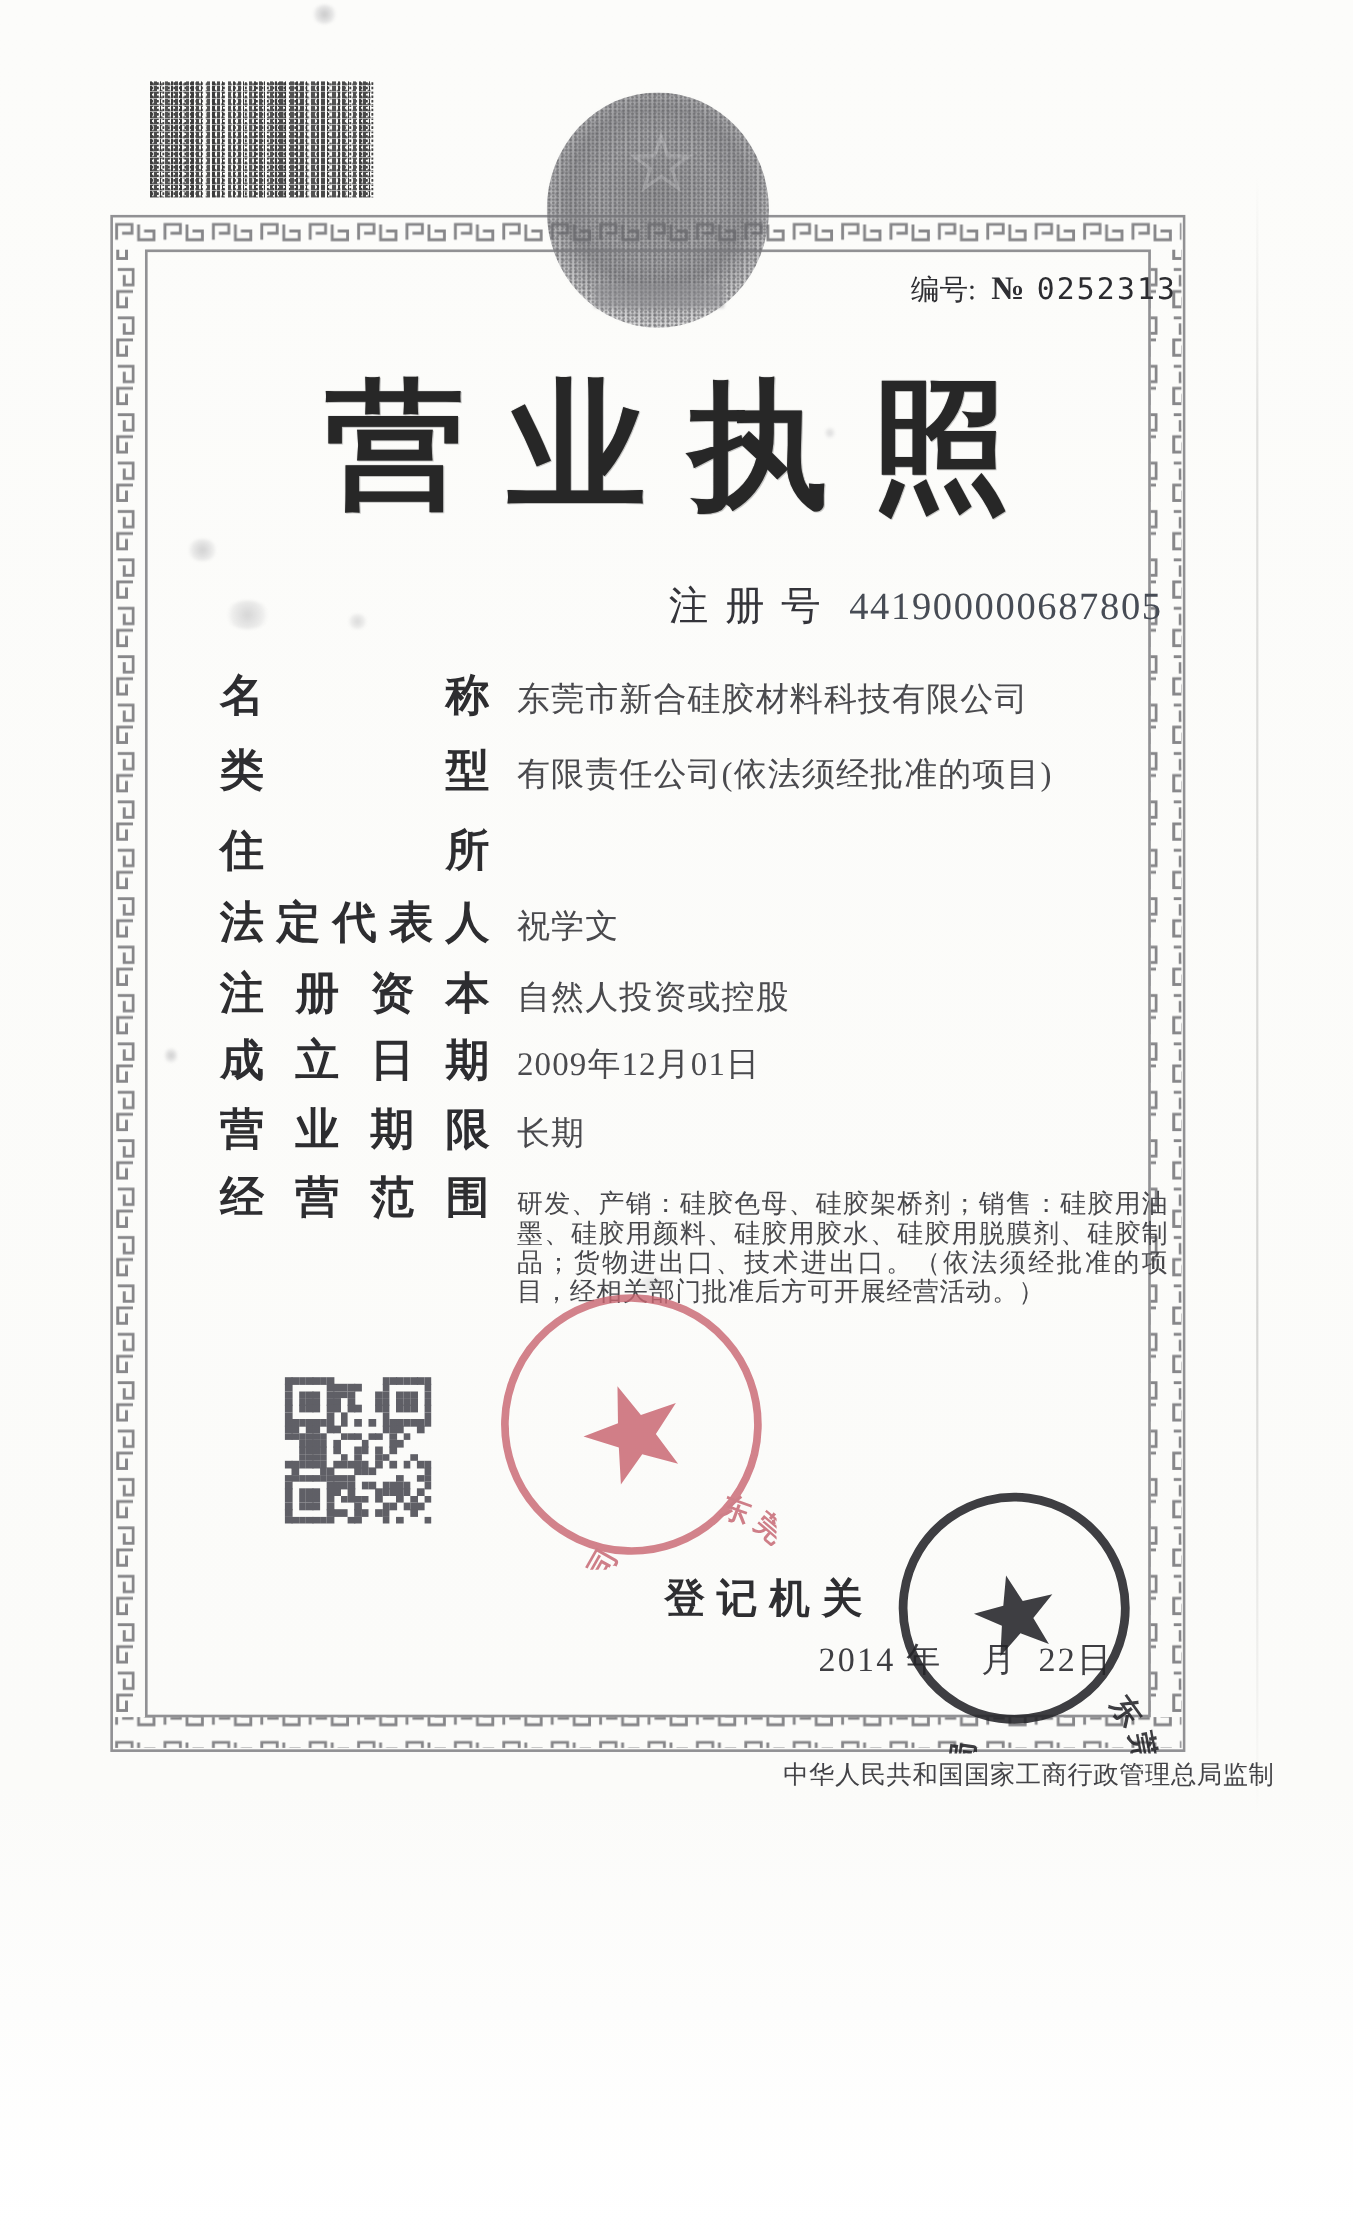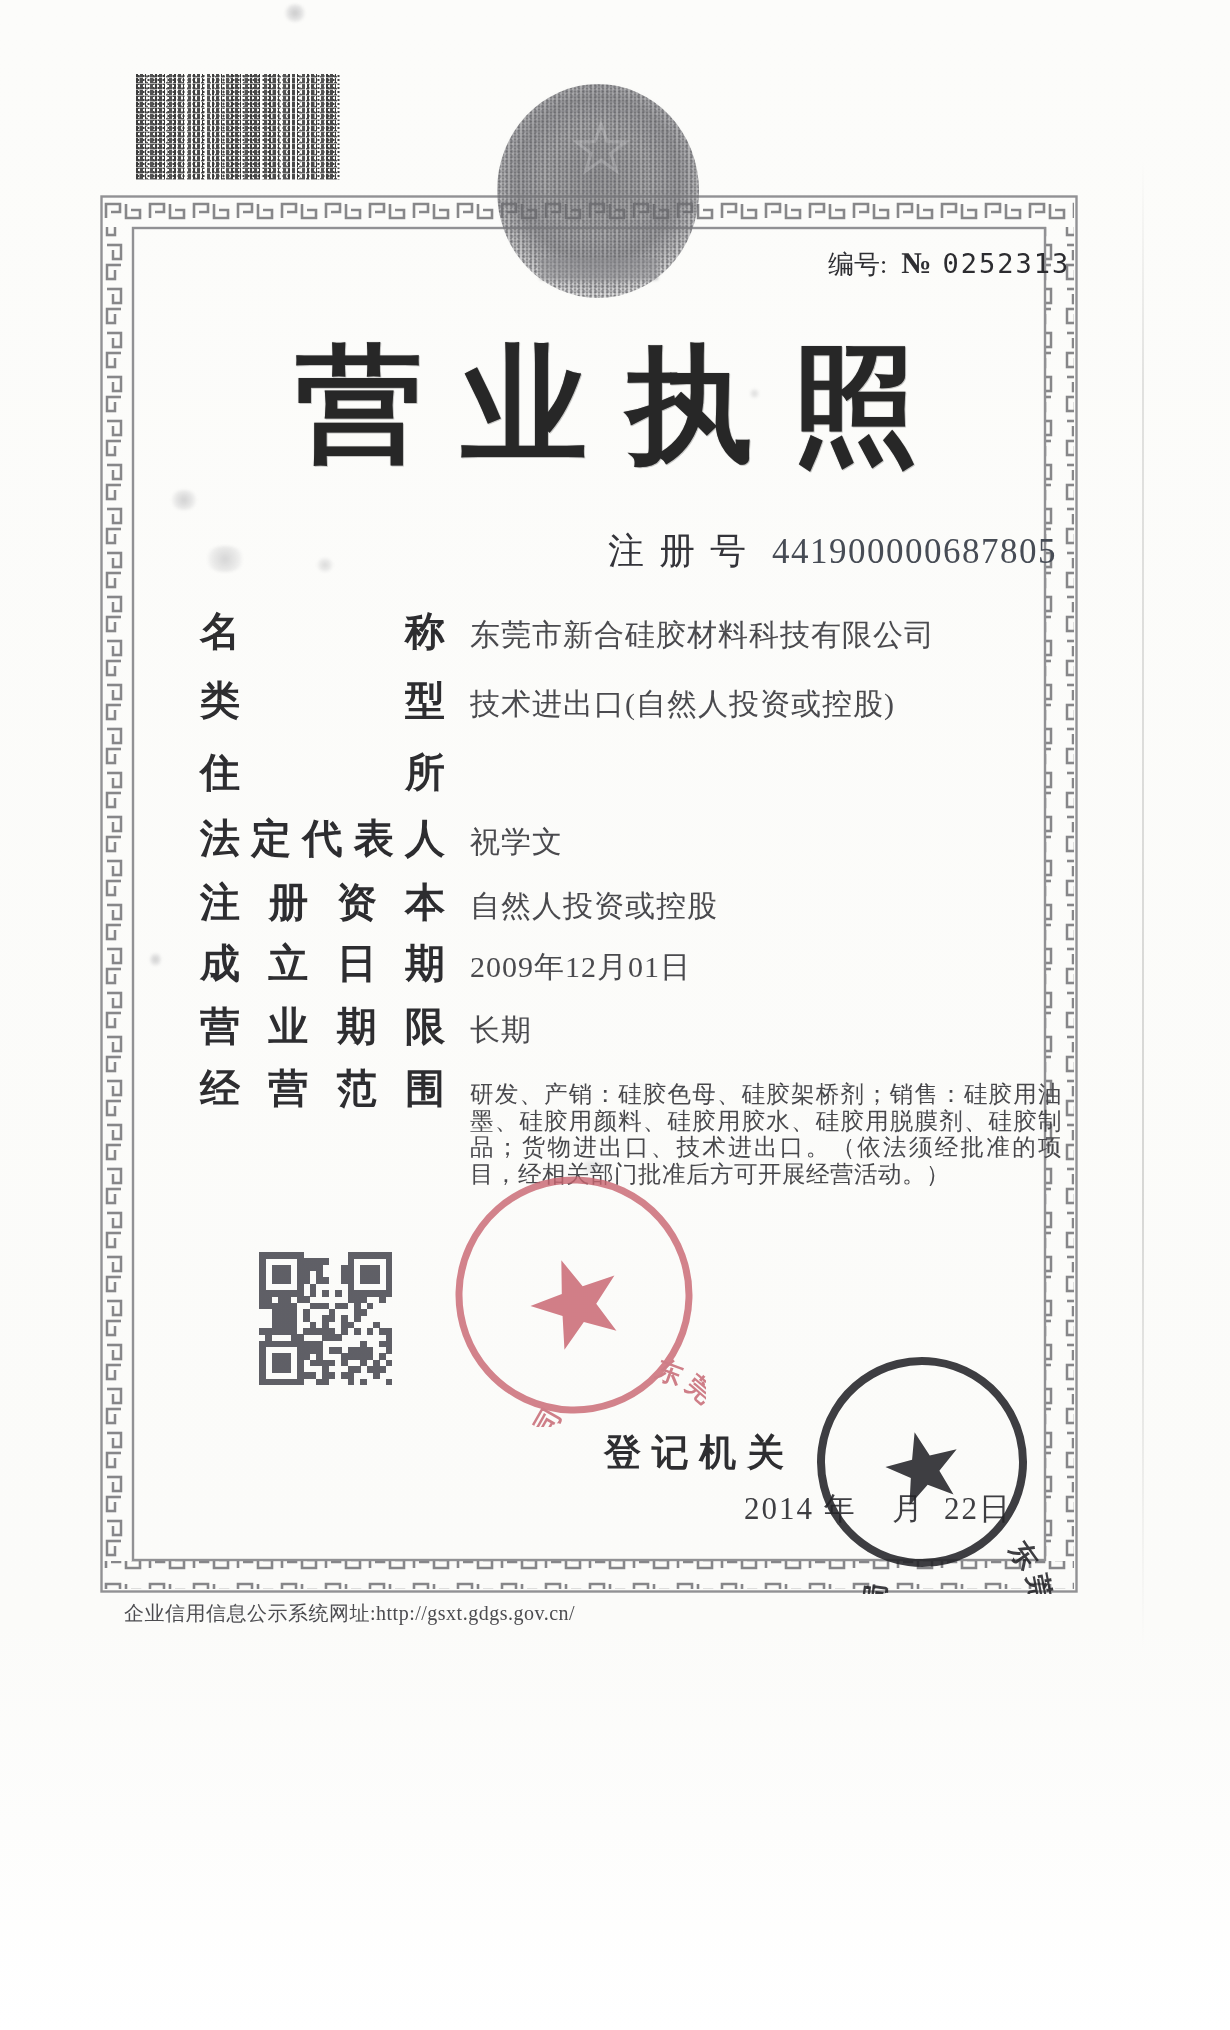--- a/index.html
+++ b/index.html
@@ -128,21 +128,21 @@
         <span>名</span>
         <span>称</span>
       </div>
     <div class="val">东莞市新合硅胶材料科技有限公司</div>
   </div>
   <div class="row" style="top:678px">
     <div class="lbl spread">
         <span>类</span>
         <span>型</span>
       </div>
-    <div class="val">技术进出口(自然人投资或控股)</div>
+    <div class="val">有限责任公司(依法须经批准的项目)</div>
   </div>
   <div class="row" style="top:750px">
     <div class="lbl spread">
         <span>住</span>
         <span>所</span>
       </div>
   </div>
   <div class="row" style="top:816px">
     <div class="lbl spread">
         <span>法</span>
@@ -466,21 +466,21 @@
       </defs>
       <text font-size="27" fill="#232327" letter-spacing="5" font-weight="700">
         <textPath href="#registrarArc" startOffset="50%" text-anchor="middle">东莞市工商行政管理局</textPath>
       </text>
       <g transform="translate(132,140) scale(0.92)">
         <polygon points="0,-42 9.9,-13.6 39.9,-13 16,5.2 24.7,34 0,16.8 -24.7,34 -16,5.2 -39.9,-13 -9.9,-13.6" fill="#232327"></polygon>
       </g>
     </g>
   </svg>
 
-  <div class="footer-left">企业信用信息公示系统网址:http://gsxt.gdgs.gov.cn/</div>
+  <div class="footer-right">中华人民共和国国家工商行政管理总局监制</div>
 
   <div class="smudge" style="left:284px;top:4px;width:22px;height:18px;opacity:.6"></div>
   <div class="smudge" style="left:170px;top:490px;width:28px;height:20px;opacity:.5"></div>
   <div class="smudge" style="left:204px;top:546px;width:42px;height:26px;opacity:.45"></div>
   <div class="smudge" style="left:316px;top:558px;width:18px;height:14px;opacity:.4"></div>
   <div class="smudge" style="left:150px;top:952px;width:11px;height:15px;opacity:.55"></div>
   <div class="smudge" style="left:750px;top:388px;width:9px;height:11px;opacity:.4"></div>
   <div class="smudge" style="left:578px;top:1160px;width:30px;height:14px;opacity:.3"></div>
   <div class="scan-edge"></div>
 

